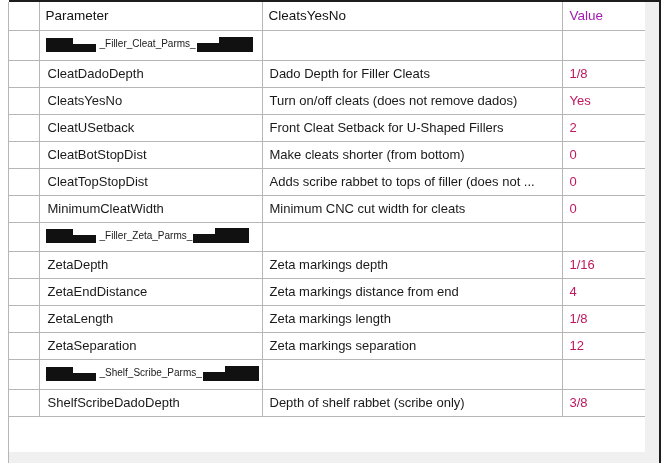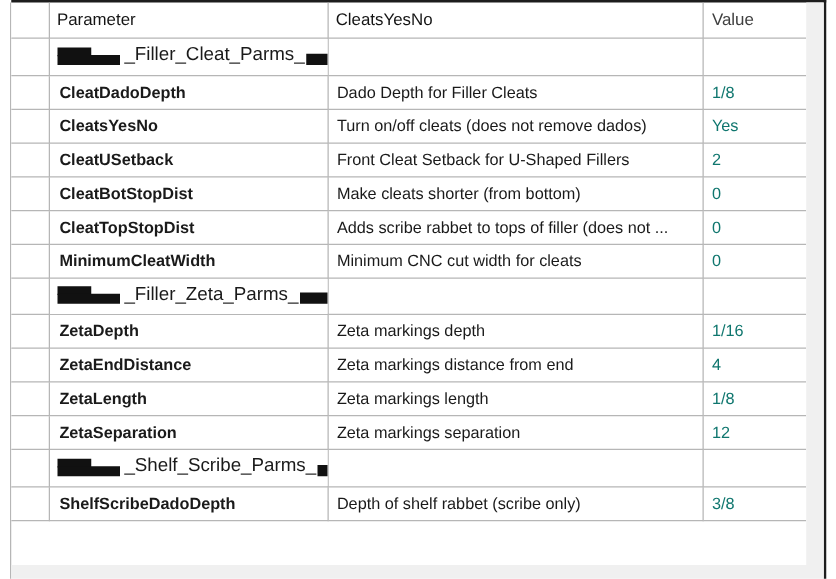--- a/index.html
+++ b/index.html
@@ -110,39 +110,39 @@
     line-height: 28px;
     font-size: 13.5px;
     color: #141414;
     border-bottom: 1px solid #b6b6b6;
   }
   table.grid th.gutter, table.grid td.gutter {
     padding: 0;
     background: #ffffff;
   }
   table.grid td.value, table.grid th.value {
-    color: #0f766e;
+    color: #be185d;
     border-right: none;
     padding-left: 7px;
   }
-  table.grid th.value { color: #404040; }
+  table.grid th.value { color: #a21caf; }
   table.grid td.desc { padding-left: 7px; }
-  table.grid td.param { padding-left: 8px; font-weight: bold; }
+  table.grid td.param { padding-left: 8px; }
 
   
   td.section {
     padding-left: 8px;
     position: relative;
     white-space: nowrap;
   }
   .redact-label {
     display: inline-flex;
     align-items: center;
     gap: 0px;
-    font-size: 15px;
+    font-size: 10px;
     color: #1a1a1a;
     position: relative;
     top: 0px;
   }
   .redact {
     display: inline-block;
     position: relative;
     vertical-align: middle;
     height: 13px;
   }

